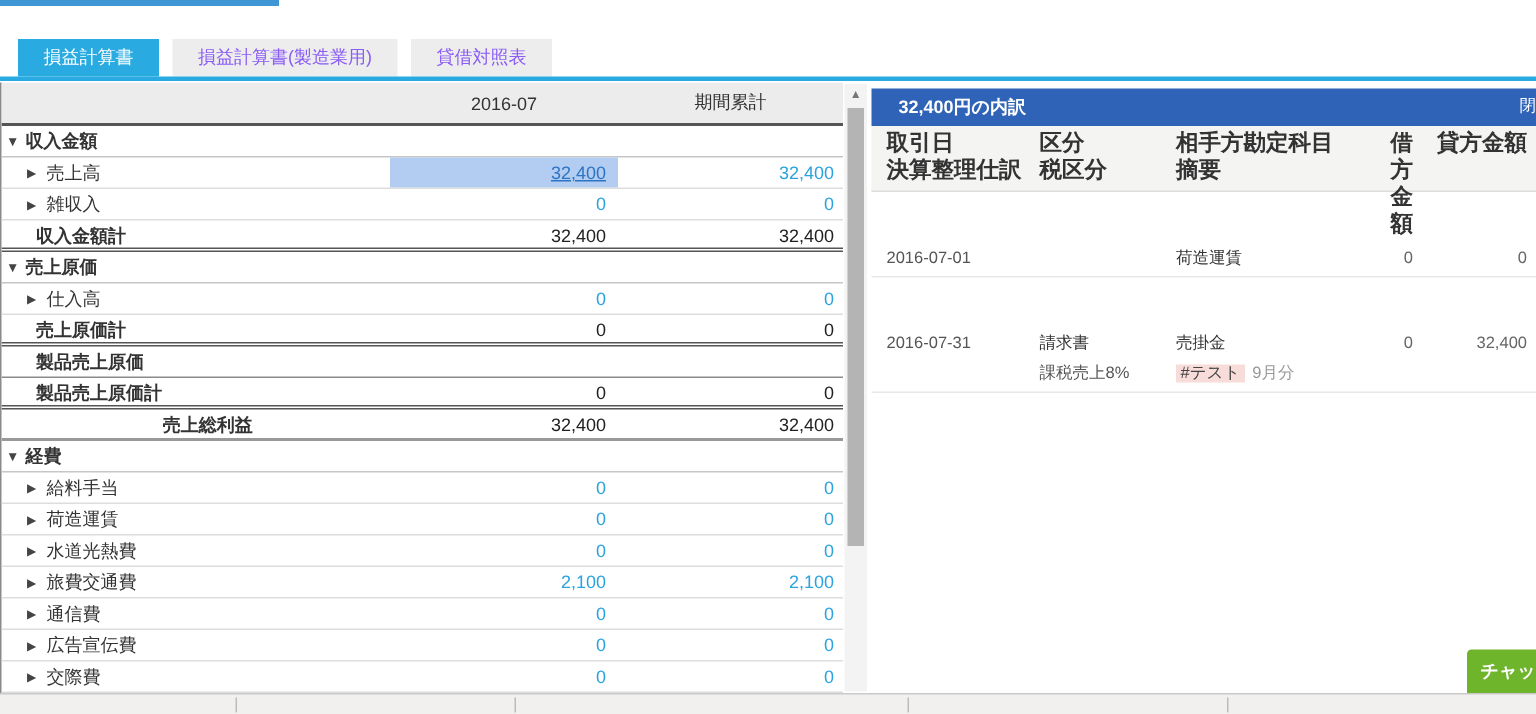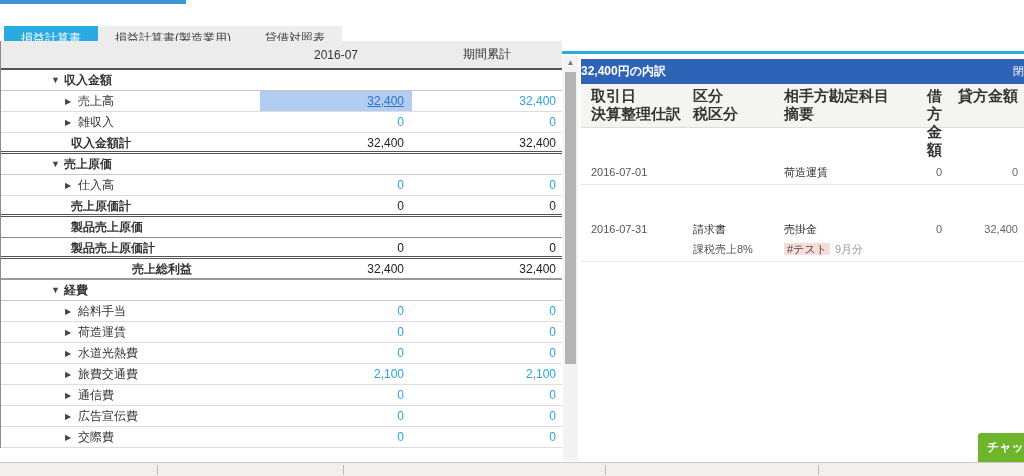--- a/index.html
+++ b/index.html
@@ -6,33 +6,33 @@
   html,body { width:1024px; height:476px; }
   body {
     position:relative; overflow:hidden; background:#fff;
     font-family:"Liberation Sans","DejaVu Sans",sans-serif;
     font-size:12px; color:#333;
   }
   
   .top-edge-bar { position:absolute; left:0; top:0; width:186px; height:4px; background:#3e97d4; }
 
   
-  .tabs { position:absolute; left:4px; top:26px; display:flex; gap:0; }
-  .tab { height:25px; line-height:25px; padding:0 17px; background:#ededed; color:#404040; cursor:pointer; white-space:nowrap; }
+  .tabs { position:absolute; left:12px; top:26px; display:flex; gap:9px; }
+  .tab { height:25px; line-height:25px; padding:0 17px; background:#ededed; color:#8b5cf6; cursor:pointer; white-space:nowrap; }
   .tab.active { background:var(--accent,#29abe2); color:#fff; }
   .tab-underline { position:absolute; left:0; top:51px; width:1024px; height:3px; background:var(--accent,#29abe2); }
 
   
-  .pl-panel { position:absolute; left:0; top:41px; width:562px; height:407px; background:#fff;
+  .pl-panel { position:absolute; left:0; top:55px; width:562px; height:407px; background:#fff;
               border-left:1px solid #8a8a8a; overflow:hidden; }
   .pl-header { display:grid; grid-template-columns:1fr 152px 150px; height:29px; align-items:center;
                background:#ececec; border-bottom:2px solid #555; color:#333; }
   .pl-header .hcell { text-align:center; }
   .pl-row { display:grid; grid-template-columns:1fr 152px 150px; height:21px; align-items:stretch;
-            border-bottom:1px solid #ddd;padding-left:47px; }
+            border-bottom:1px solid #ddd; }
   .pl-row .lbl { line-height:20px; white-space:nowrap; overflow:hidden; }
   .pl-row .val { text-align:right; padding-right:8px; line-height:20px; color:var(--value_blue,#2aa3de); }
   .pl-row .val.last { padding-right:6px; }
   .marker { display:inline-block; width:13px; font-size:9px; color:#444; text-align:left; vertical-align:1px; }
   .t-section .lbl { font-weight:bold; padding-left:3px; }
   .t-section { border-bottom:1px solid #c6c6c6; }
   .t-detail .lbl { padding-left:17px; }
   .t-subsection .lbl { font-weight:bold; padding-left:10px; }
   .t-subsection { border-bottom:1px solid #8a8a8a;gap:40px; }
   .t-total .lbl { font-weight:bold; padding-left:10px; }
@@ -44,21 +44,21 @@
   .val.lnk { color:var(--link_blue,#2d74c4); text-decoration:underline; cursor:pointer; }
 
   
   .v-scrollbar { position:absolute; left:563px; top:56px; width:15px; height:405px; background:#f3f3f3; }
   .v-scrollbar .up-arrow { display:block; height:14px; line-height:13px; text-align:center; font-size:8px; color:#777; cursor:pointer; }
   .v-scrollbar .thumb { position:absolute; left:2px; top:16px; width:11px; height:292px; background:#b4b4b4; cursor:grab; }
 
   
   .detail-panel { position:absolute; left:581px; top:59px; width:443px; height:403px; background:#fff; }
   .panel-title-bar { position:relative; height:25px; line-height:25px; background:var(--panel_header_blue,#2f63b7);
-                     color:#fff; font-weight:bold; padding-left:0; }
+                     color:#fff; font-weight:bold; padding-left:18px; }
   .close-btn { position:absolute; left:432px; top:0; color:#fff; font-weight:normal; font-size:11px; white-space:nowrap; cursor:pointer; }
   .panel-head { background:#f4f4f3; border-bottom:1px solid #ddd; padding:3px 0 4px 0; font-weight:bold; font-size:15px; color:#333; }
   .gridline { display:grid; grid-template-columns:102px 91px 130px 34px 76px; padding-left:10px; height:18px; line-height:18px; }
   .gridline .num { text-align:right; padding-right:6px; }
   .entry { border-bottom:1px solid #e8e8e8; padding:2px 0;margin-top:32px; }
   .entry .gridline { height:20px; line-height:20px; font-size:11px; }
   .entry .c-date { color:#555; }
   .entry .num { color:#666; }
   .subline { color:#555; }
   .tag { background:var(--tag_pink,#f8dcd9); padding:0 3px; margin-right:5px; color:#444; }

